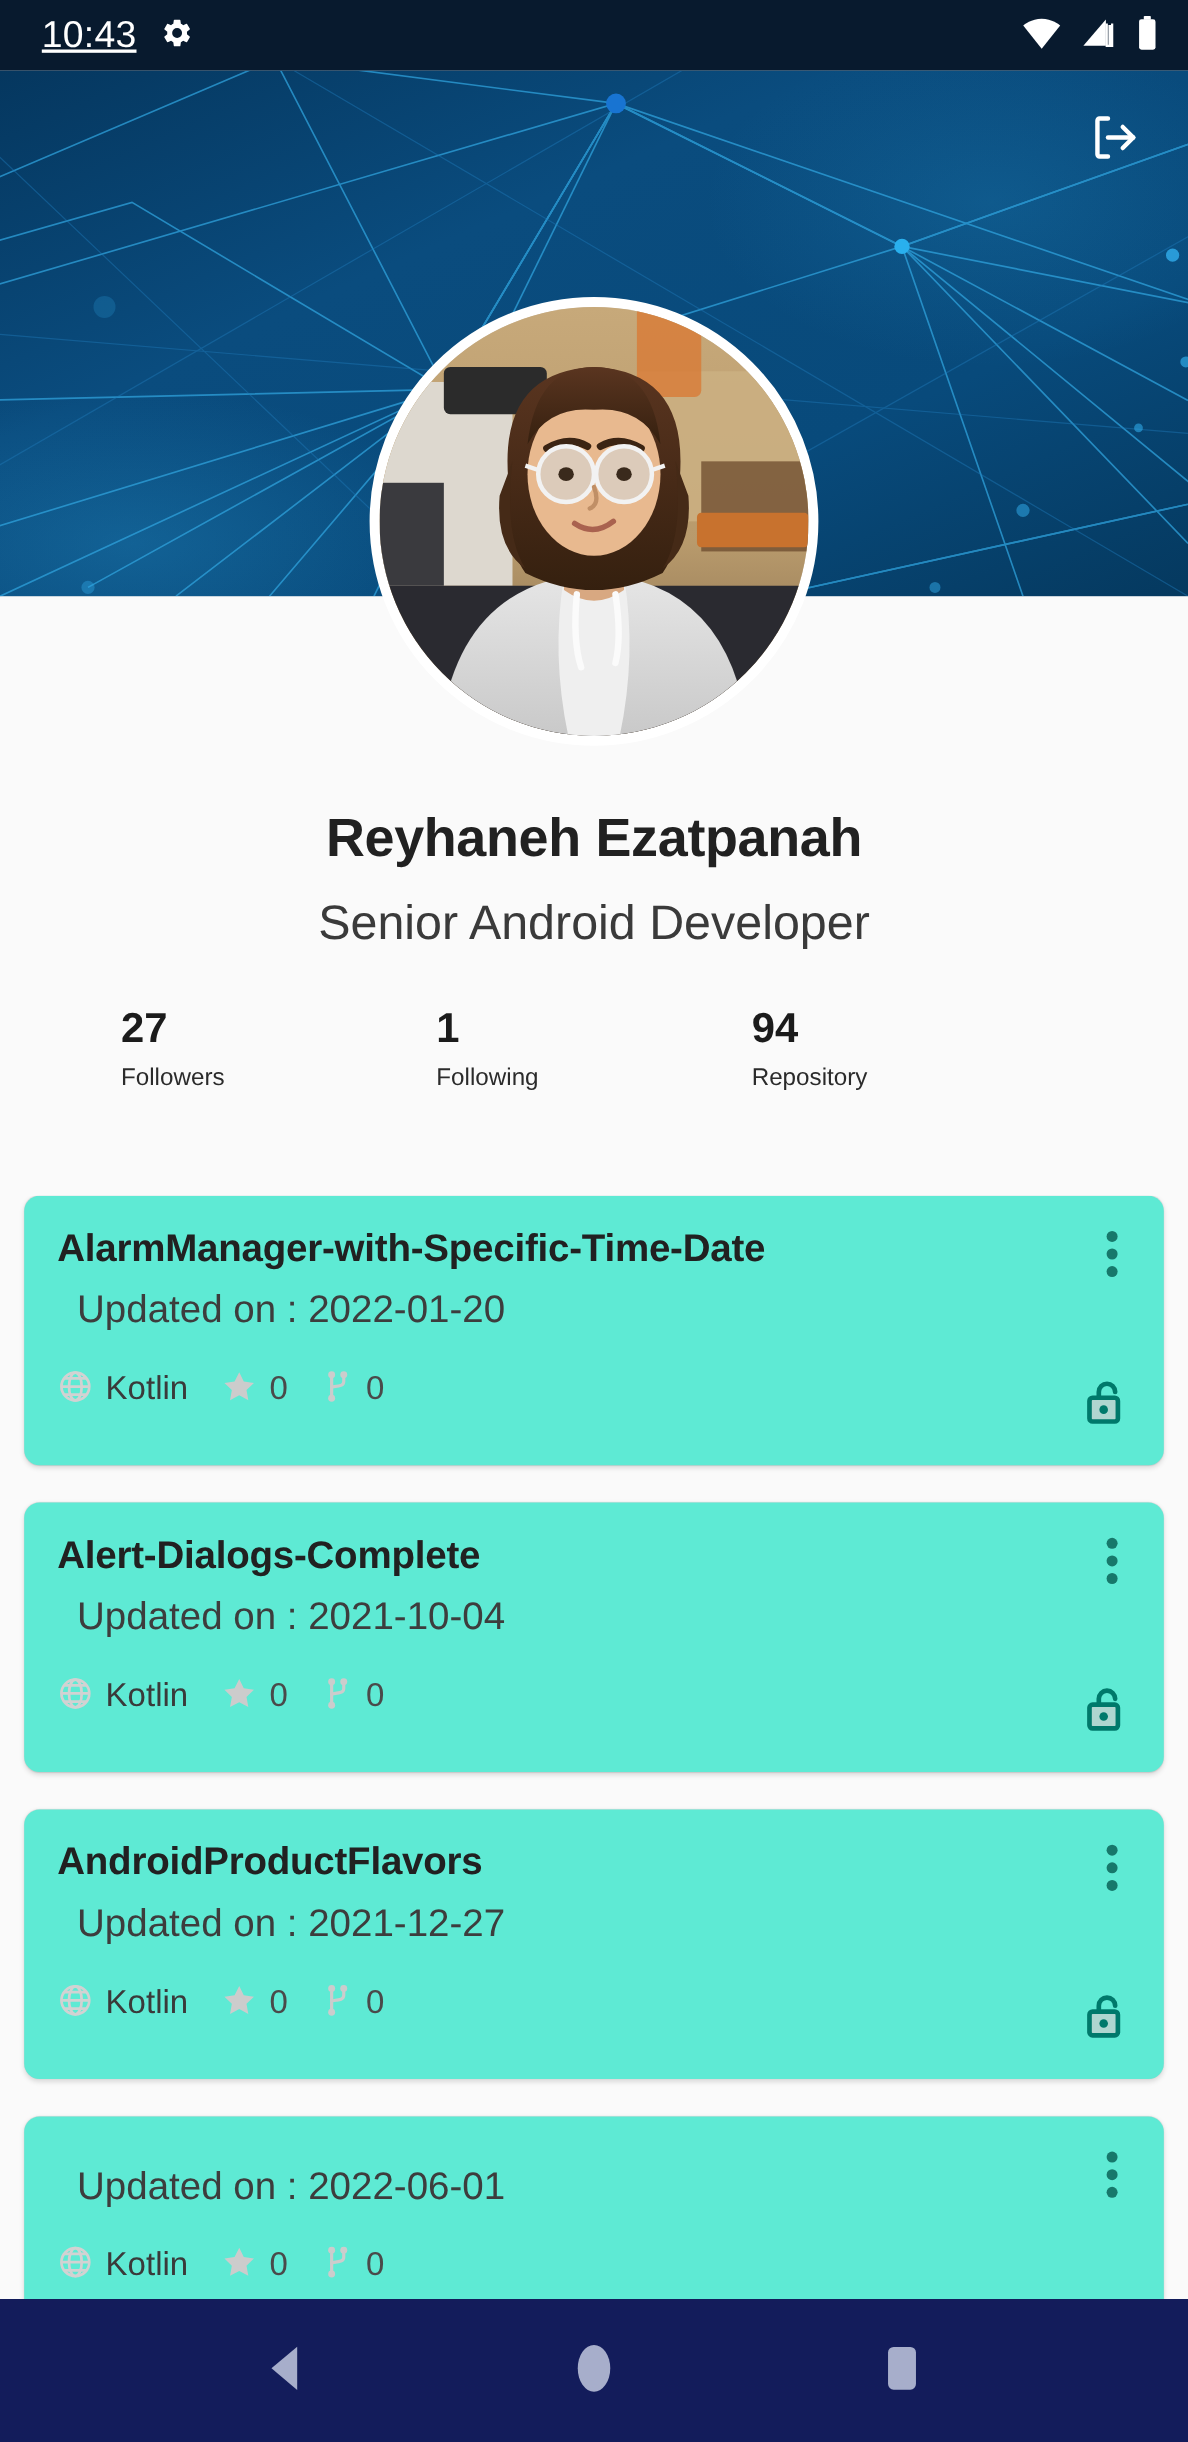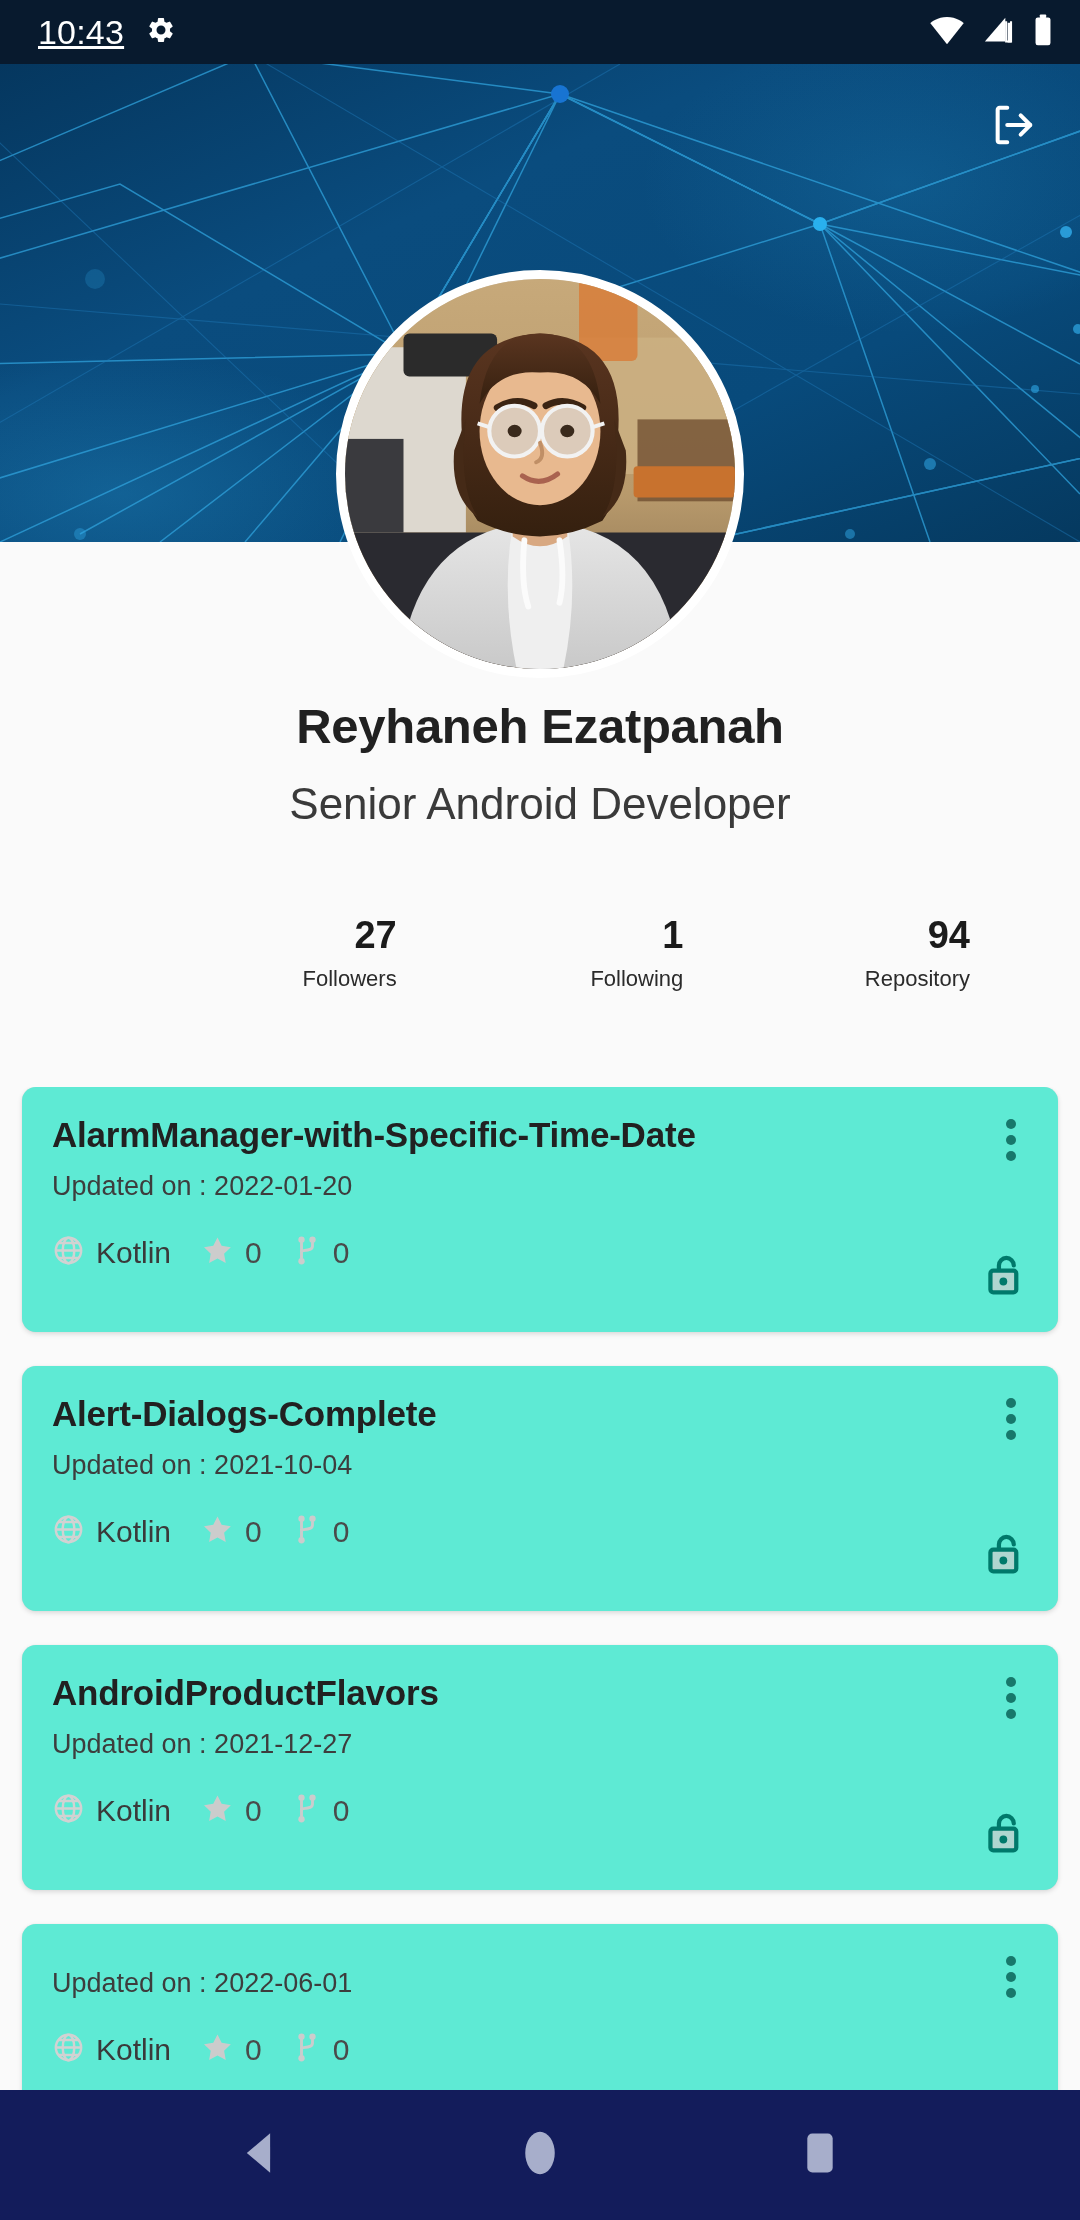--- a/index.html
+++ b/index.html
@@ -80,21 +80,21 @@
     border: 9px solid #FFFFFF;
     overflow: hidden;
     z-index: 10;
     background: #cfc4b4;
   }
   #avatar svg { width: 100%; height: 100%; display: block; }
 
   
   #profile-block {
     position: absolute;
-    top: 700px;
+    top: 736px;
     left: 0;
     width: 1080px;
     text-align: center;
     z-index: 5;
   }
   #profile-name {
     font-size: 49px;
     font-weight: 700;
     color: #212121;
     letter-spacing: -0.3px;
@@ -113,21 +113,21 @@
     position: absolute;
     top: 914px;
     left: 0;
     width: 1080px;
     display: flex;
     z-index: 5;
     padding: 0 110px;
   }
   .stat-item {
     flex: 1;
-    text-align: right;
+    text-align: left;
     cursor: pointer;
   }
   .stat-value {
     font-size: 38px;
     font-weight: 700;
     color: #1b1b1b;
     line-height: 1.12;
   }
   .stat-label {
     margin-top: 10px;
@@ -162,24 +162,25 @@
     font-weight: 700;
     color: #212121;
     letter-spacing: -0.2px;
     line-height: 1.15;
     padding-right: 70px;
     white-space: nowrap;
     overflow: hidden;
   }
   .repo-updated {
     margin-top: 16px;
-    font-size: 27px;
+    font-size: 35px;
     font-weight: 400;
     color: #3d3d3d;
     line-height: 1.15;
+    margin-left: 18px;
   }
   .repo-meta {
     margin-top: 32px;
     display: flex;
     align-items: center;
     gap: 30px;
   }
   .meta-group { display: flex; align-items: center; gap: 11px; }
   .meta-text {
     font-size: 30px;

